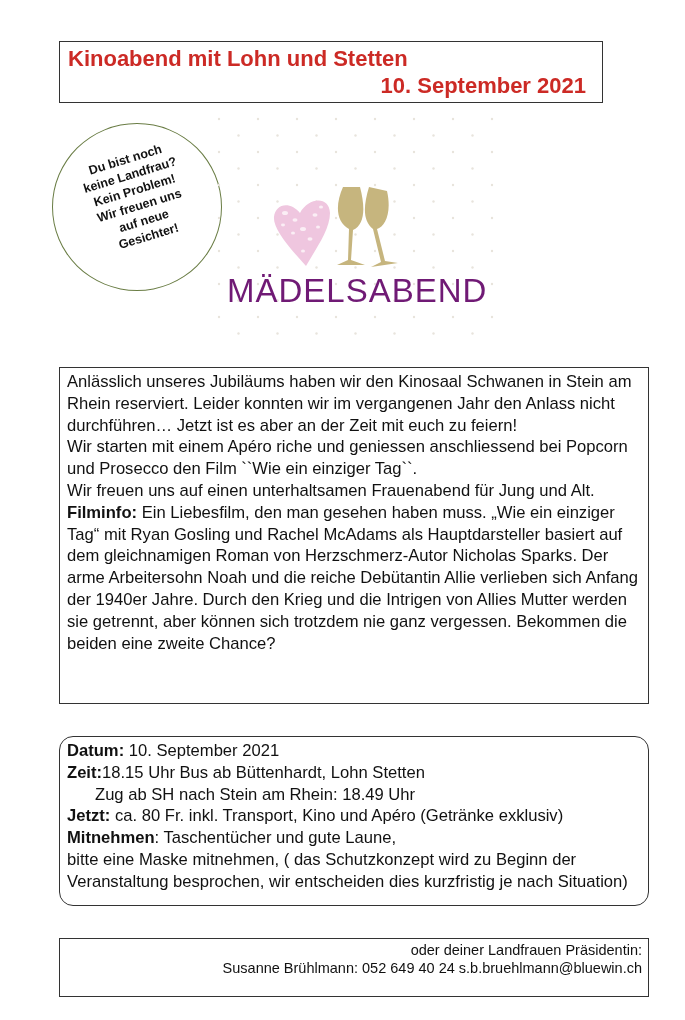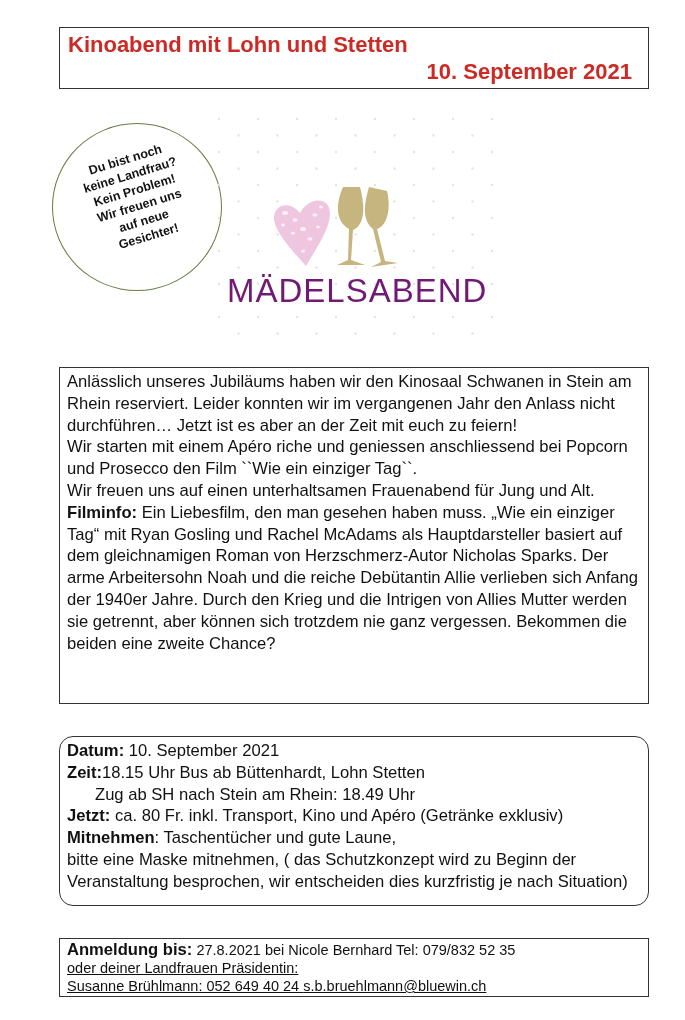--- a/index.html
+++ b/index.html
@@ -1,40 +1,40 @@
 <!DOCTYPE html>
 <html><head>
 <meta charset="utf-8">
 <style>
   html, body { margin: 0; padding: 0; background: #ffffff; }
   body { width: 685px; height: 1020px; position: relative; overflow: hidden;
          font-family: "Liberation Sans", sans-serif; color: #111; }
   .box { position: absolute; border: 1px solid #333; background: #fff; box-sizing: border-box; }
-  #title-box { left: 59px; top: 27px; width: 590px; height: 62px; }
+  #title-box { left: 59px; top: 41px; width: 544px; height: 62px; }
   .title-line1 { position: absolute; left: 8px; top: 4px; font-size: 22px; font-weight: bold; color: #cc2a25; white-space: nowrap; }
   .title-line2 { position: absolute; right: 16px; top: 31px; font-size: 22px; font-weight: bold; color: #cc2a25; white-space: nowrap; }
 
   #circle { position: absolute; left: 52px; top: 123px; width: 170px; height: 168px; border: 1.3px solid #6a7d45; border-radius: 50%; box-sizing: border-box; }
   #circle-text { position: absolute; left: 62px; top: 150px; width: 150px; transform: rotate(-17deg); transform-origin: 50% 50%;
                  text-align: center; font-weight: bold; font-size: 12.5px; line-height: 16px; color: #111; }
 
   #logo { position: absolute; left: 215px; top: 115px; width: 290px; height: 230px; }
   #logo-word { position: absolute; left: 227px; top: 272px; font-size: 33px; letter-spacing: 1px; color: #701a75; font-weight: normal; white-space: nowrap; }
 
   #intro-box { left: 59px; top: 367px; width: 590px; height: 337px; padding: 3px 6px 0 7px; }
   .txt { font-size: 16.6px; line-height: 21.8px; }
   .txt b { font-weight: bold; }
 
   #details-box { left: 59px; top: 736px; width: 590px; height: 170px; padding: 3px 6px 0 7px; border-radius: 14px; }
   .indent { padding-left: 28px; }
 
   #reg-box { left: 59px; top: 938px; width: 590px; height: 59px; padding: 2px 6px 0 7px; }
   .reg-l1 { font-size: 14.5px; line-height: 18px; white-space: nowrap; }
   .reg-l1 b { font-size: 16.6px; }
-  .reg-center { text-align: left; font-size: 14.5px; line-height: 18px; white-space: nowrap; text-decoration: underline; }
+  .reg-center { text-align: right; font-size: 14.5px; line-height: 18px; white-space: nowrap; }
 </style>
 </head>
 <body>
 
 <div id="title-box" class="box">
   <div class="title-line1">Kinoabend mit Lohn und Stetten</div>
   <div class="title-line2">10. September 2021</div>
 </div>
 
 <div id="circle"></div>
@@ -89,16 +89,15 @@
 <div id="details-box" class="box">
   <div class="txt"><b>Datum:</b><span> 10. September 2021</span></div>
   <div class="txt"><b>Zeit:</b><span>18.15 Uhr Bus ab Büttenhardt, Lohn Stetten</span></div>
   <div class="txt indent">Zug ab SH nach Stein am Rhein: 18.49 Uhr</div>
   <div class="txt"><b>Jetzt:</b><span> ca. 80 Fr. inkl. Transport, Kino und Apéro (Getränke exklusiv)</span></div>
   <div class="txt"><b>Mitnehmen</b><span>: Taschentücher und gute Laune,</span></div>
   <div class="txt">bitte eine Maske mitnehmen, ( das Schutzkonzept wird zu Beginn der Veranstaltung besprochen, wir entscheiden dies kurzfristig je nach Situation)</div>
 </div>
 
 <div id="reg-box" class="box">
-  <div class="reg-l1"><b>Anmeldung bis:</b><span> 27.8.2021 bei Nicole Bernhard Tel: 079/832 52 35</span></div>
   <div class="reg-center">oder deiner Landfrauen Präsidentin:</div>
   <div class="reg-center"><span>Susanne Brühlmann: 052 649 40 24 </span><span>s.b.bruehlmann@bluewin.ch</span></div>
 </div>
 
 </body></html>

